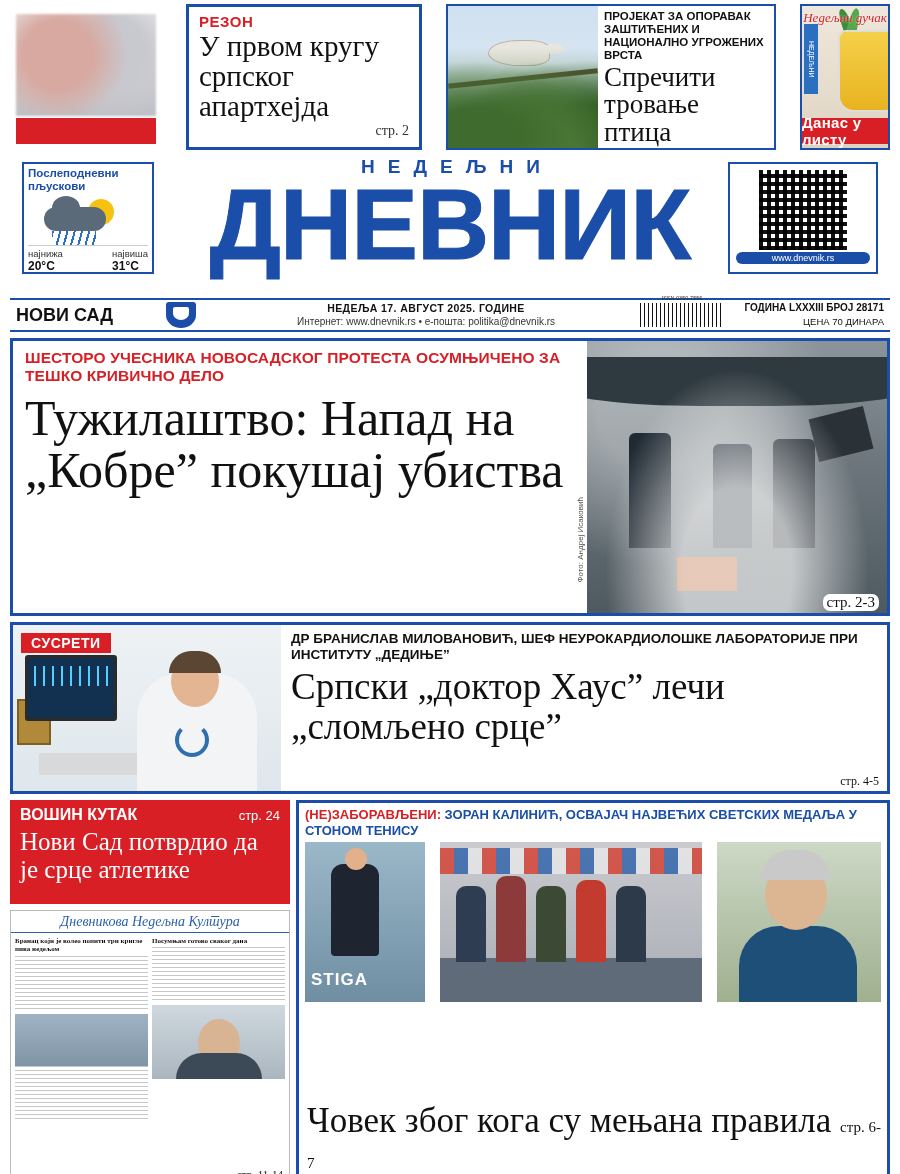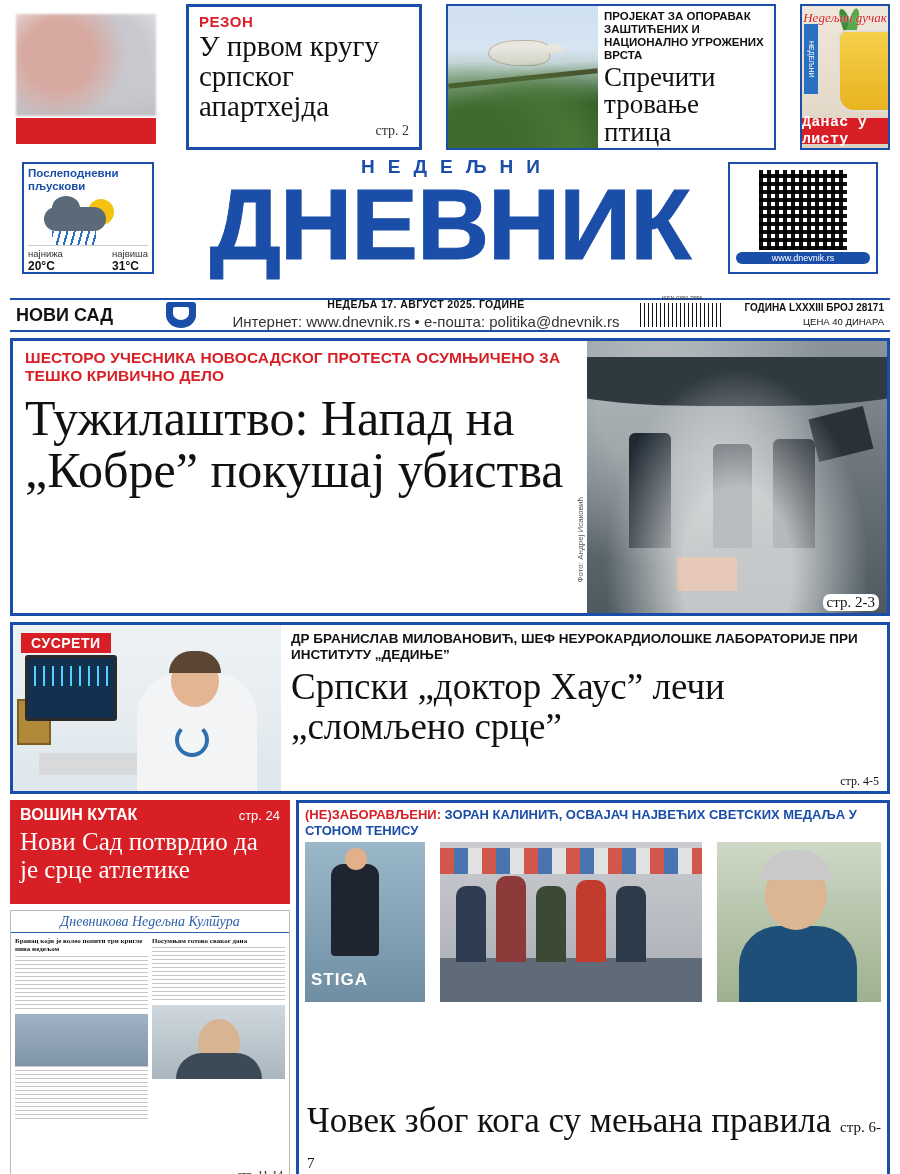--- a/index.html
+++ b/index.html
@@ -97,21 +97,21 @@
     background: #3e8b3a; border-radius: 40% 60% 20% 20%; transform: rotate(-18deg);
   }
   .ts-pine .leaf.l2 { left: 53%; transform: rotate(16deg); background:#56a84a; }
   .ts-pine .script {
     position: absolute; top: 4px; left: 0; right: 0; text-align: center;
     color: #d81f26; font-family: "Liberation Serif", serif; font-style: italic;
     font-size: 13px; text-shadow: 0 0 2px #fff;
   }
   .ts-pine .redband {
     position: absolute; left: 0; right: 0; bottom: 4px; height: 26px;
-    background: #d81f26; color: #fff; font-family: Liberation Mono, monospace;
+    background: #d81f26; color: #fff; font-family: Liberation Sans, sans-serif;
     font-weight: 700; font-size: 15px; display: flex; align-items: center;
     justify-content: center; letter-spacing: .3px;
   }
   .ts-pine .sidetag {
     position: absolute; left: 2px; top: 18px; width: 14px; height: 70px;
     background: #2b6fc1; color: #fff; font-size: 7px; writing-mode: vertical-rl;
     text-align: center; line-height: 14px; font-family: "Liberation Sans", sans-serif;
   }
 
   
@@ -188,21 +188,21 @@
   }
   .infobar .crest:after {
     content:""; position:absolute; left:7px; top:5px; width:16px; height:13px;
     background:#fff; border-radius:2px 2px 50% 50%;
   }
   .infobar .center { flex: 1; text-align: center; font-size: 10.5px; line-height: 1.3; }
   .infobar .center .date {
     font-family: "Liberation Sans", sans-serif; font-weight: 700; font-size: 10.5px;
     letter-spacing: .4px;
   }
-  .infobar .center .contact { font-family: "Liberation Sans", sans-serif; font-size: 15px; color: #333; }
+  .infobar .center .contact { font-family: "Liberation Sans", sans-serif; font-size: 10px; color: #333; }
   .infobar .barcode {
     width: 84px; height: 24px; margin-right: 10px;
     background: repeating-linear-gradient(90deg,#111 0 1.5px, #fff 1.5px 4px);
     position: relative;
   }
   .infobar .barcode span {
     position:absolute; top:-8px; left:0; right:0; text-align:center; font-size:5.5px; color:#333;
     font-family:"Liberation Sans",sans-serif;
   }
   .infobar .right {
@@ -453,21 +453,21 @@
     <div class="crest"></div>
     <div class="center">
       <div class="date">НЕДЕЉА 17. АВГУСТ 2025. ГОДИНЕ</div>
       <div class="contact">Интернет: www.dnevnik.rs • е-пошта: politika@dnevnik.rs</div>
     </div>
     <div class="barcode">
       <span>ISSN 0350-7556</span>
     </div>
     <div class="right">
       <b>ГОДИНА LXXXIII БРОЈ 28171</b>
-      <div>ЦЕНА 40 ДИНАРА</div>
+      <div>ЦЕНА 70 ДИНАРА</div>
     </div>
   </div>
 
   <div class="lead">
     <div class="txt">
       <div class="over">ШЕСТОРО УЧЕСНИКА НОВОСАДСКОГ ПРОТЕСТА ОСУМЊИЧЕНО ЗА ТЕШКО КРИВИЧНО ДЕЛО</div>
       <h1>Тужилаштво: Напад на „Кобре” покушај убиства</h1>
     </div>
     <div class="photo">
       <div class="bg"></div>

